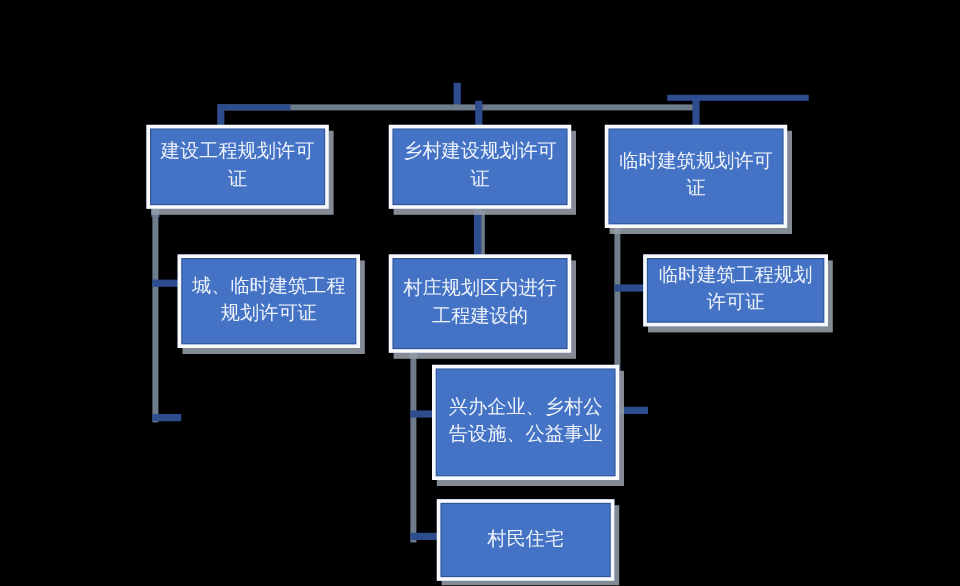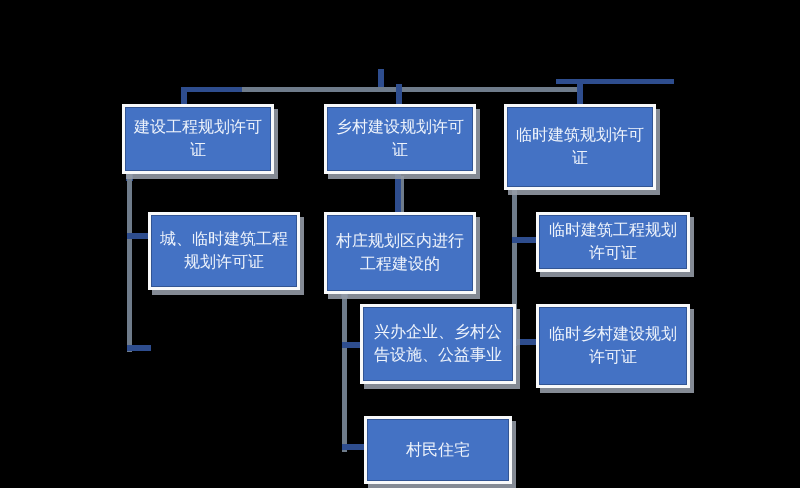--- a/index.html
+++ b/index.html
@@ -16,21 +16,21 @@
     padding:1px 8px;letter-spacing:0;
   }
   
   .n-root {left:310px;top:5px;  width:140px;height:64px}
   .n-b1   {left:122px;top:104px;width:152px;height:70px}
   .n-b2   {left:324px;top:104px;width:152px;height:70px}
   .n-b3   {left:504px;top:104px;width:152px;height:86px}
   .n-b1c1 {left:148px;top:212px;width:152px;height:78px}
   .n-b1c2 {left:148px;top:304px;width:152px;height:88px}
   .n-b2c1 {left:324px;top:212px;width:152px;height:82px}
-  .n-b2c1a{left:360px;top:304px;width:156px;height:80px}
+  .n-b2c1a{left:360px;top:304px;width:156px;height:96px}
   .n-b2c1b{left:364px;top:416px;width:148px;height:68px}
   .n-b3c1 {left:536px;top:212px;width:154px;height:60px}
   .n-b3c2 {left:536px;top:304px;width:154px;height:84px}
   
   .cn{position:absolute;}
   .navy{background:#2E4D8E;}
   .gray{background:#6F7C8B;}
   .c-root-stub   {left:378px;top:69px; width:6px;  height:20px}
   .c-main-h      {left:182px;top:87px; width:400px;height:5px}
   .c-main-h-left {left:182px;top:87px; width:60px; height:5px}
@@ -88,15 +88,14 @@
   <div class="node n-b2">乡村建设规划许可证</div>
   <div class="node n-b3">临时建筑规划许可证</div>
 
   <div class="node n-b1c1">城、临时建筑工程规划许可证</div>
 
   <div class="node n-b2c1">村庄规划区内进行工程建设的</div>
   <div class="node n-b2c1a">兴办企业、乡村公告设施、公益事业</div>
   <div class="node n-b2c1b">村民住宅</div>
 
   <div class="node n-b3c1">临时建筑工程规划许可证</div>
-  <div class="node n-b3c2">临时乡村建设规划许可证</div>
 
 </div>
 
 </body></html>

